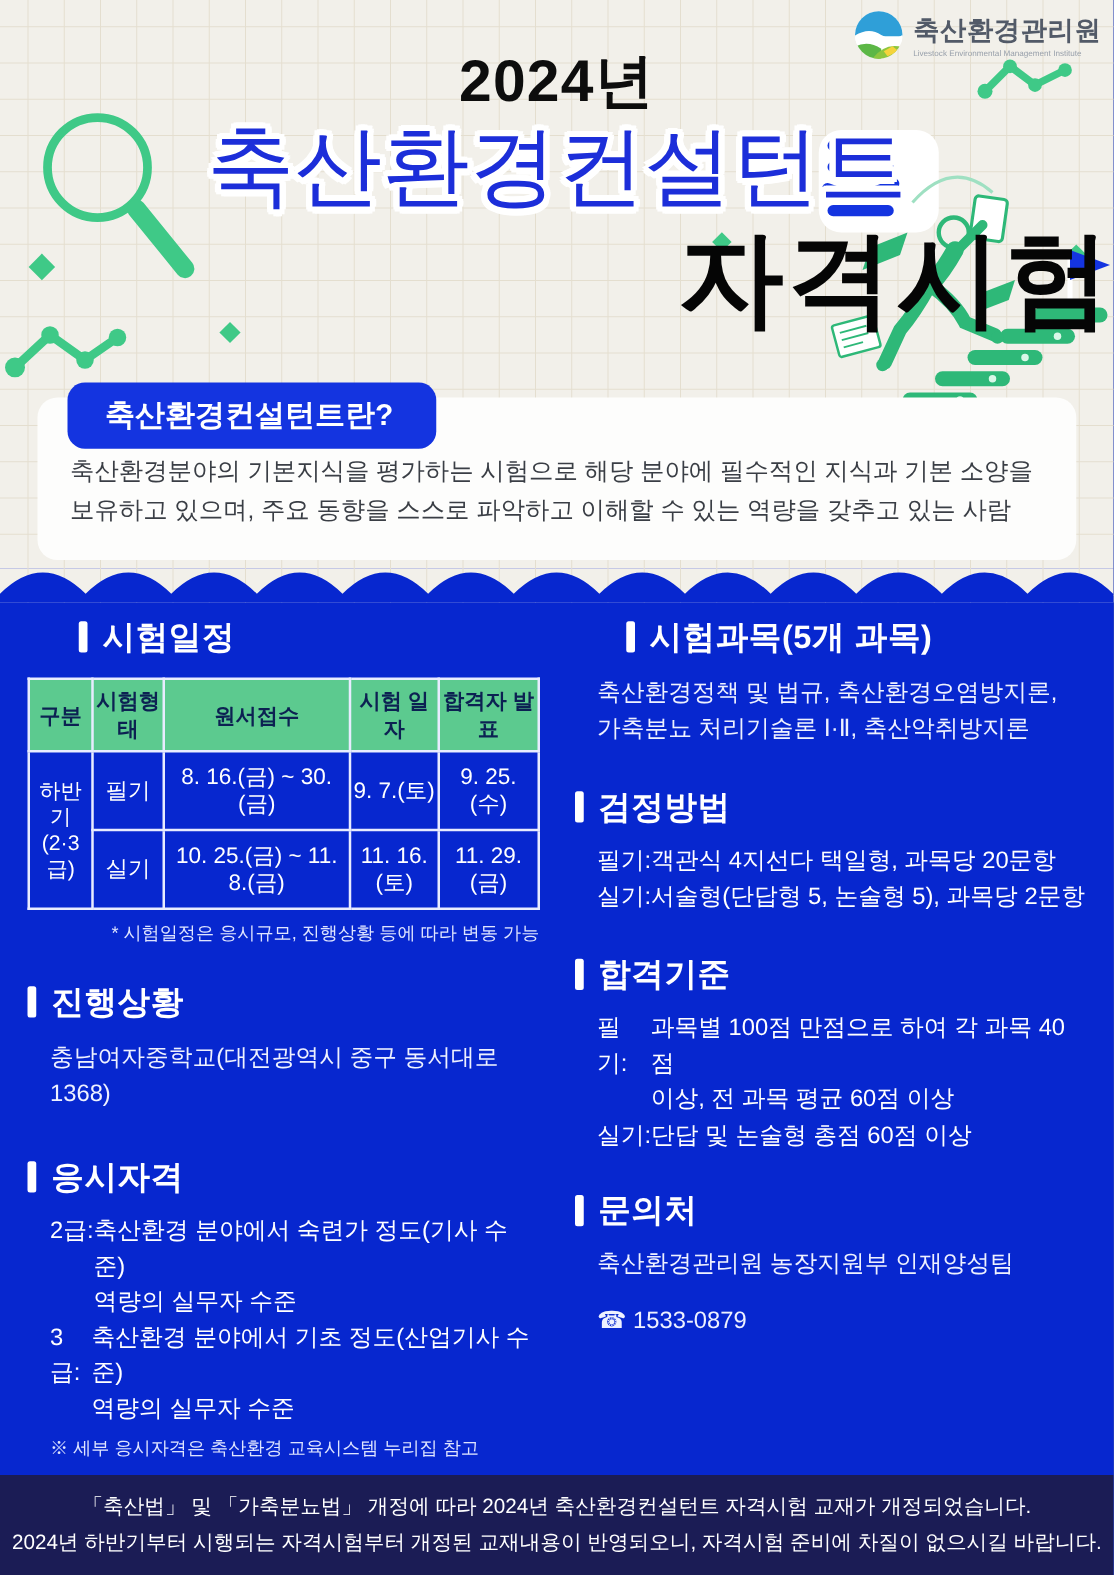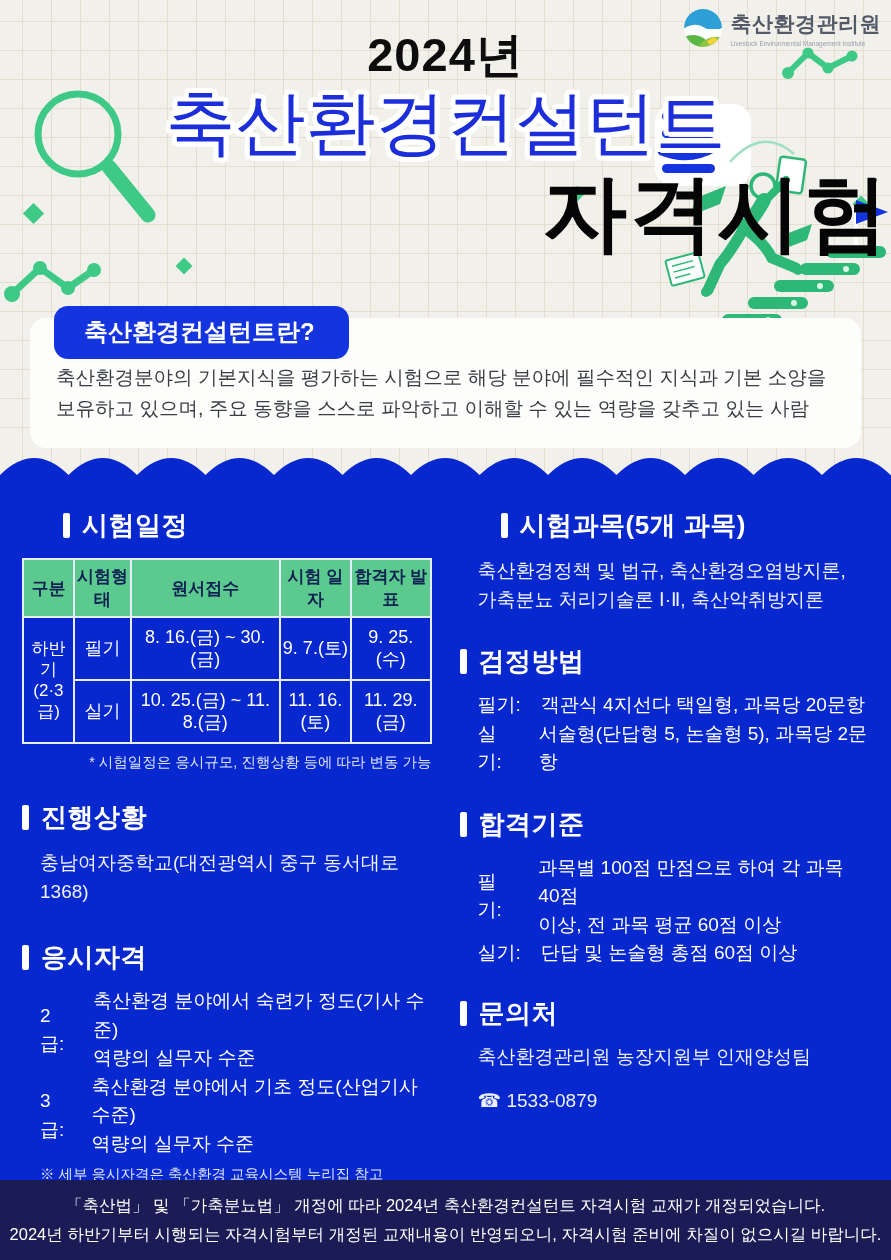--- a/index.html
+++ b/index.html
@@ -22,21 +22,21 @@
       linear-gradient(#e4decf 1px, transparent 1px),
       linear-gradient(90deg,#e4decf 1px, transparent 1px);
     background-size:29px 29px; background-position:-7px -8px;
   }
   .wave-strip svg { display:block; }
 
   .logo { position:absolute; top:8px; right:10px; display:flex; align-items:center; gap:8px; z-index:3; }
   .logo-name { font-size:21px; font-weight:800; color:#525a68; letter-spacing:.5px; }
   .logo-sub { font-size:6.5px; color:#98a0ab; margin-top:2px; }
 
-  .hero { position:relative; text-align:center; padding-top:24px; z-index:2; }
+  .hero { position:relative; text-align:center; padding-top:34px; z-index:2; }
   .hero-year { font-size:47px; font-weight:900; color:#0d0d0d; letter-spacing:1px; }
   .hero-title {
     margin-top:0; font-size:70px; font-weight:400; color:#1c2ed9; line-height:1.05;
     text-shadow:-5px 0 #fff,5px 0 #fff,0 -5px #fff,0 5px #fff,
       -4px -4px #fff,4px -4px #fff,-4px 4px #fff,4px 4px #fff,
       -2px -5px #fff,2px 5px #fff,-5px 2px #fff,5px -2px #fff;
   }
   .hero-sub { margin-top:10px; font-size:84px; font-weight:900; color:#050505; letter-spacing:3px; line-height:1;text-align:right; }
 
   .about { position:absolute; left:30px; right:30px; top:318px; z-index:2; }
@@ -59,23 +59,23 @@
   .st-text { font-size:26px; font-weight:800; letter-spacing:.5px; }
 
   table { width:100%; border-collapse:collapse; margin-top:15px; }
   th { background:#5cca8f; color:#0c2152; font-size:17px; font-weight:700; padding:5px 2px; border:2px solid #e8ecff; }
   td { color:#fff; font-size:18px; text-align:center; padding:9px 2px; border:2px solid #e8ecff; line-height:1.2; }
   .group-cell { font-size:17px; line-height:1.25; }
   .table-note { text-align:right; font-size:14.5px; color:#dfe5ff; margin-top:9px; }
 
   .body-text { font-size:19px; color:#eef1ff; line-height:1.5;margin-top:16px; }
   .indent { margin-left:18px; }
-  .mt6{margin-top:18px;padding-left:41px;} .mt12{margin-top:12px;} .mt14{margin-top:14px;}
+  .mt6{margin-top:2px;padding-left:41px;} .mt12{margin-top:12px;} .mt14{margin-top:14px;}
   .mt28{margin-top:28px;} .mt30{margin-top:30px;} .mt34{margin-top:34px;}
-  .kv { display:flex; gap:20px; margin-left:18px; font-size:19px; line-height:1.5;align-items:center; }
+  .kv { display:flex; gap:0; margin-left:18px; font-size:19px; line-height:1.5; }
   .kv-body { white-space:pre-line; }
   .small-note { font-size:14.5px; color:#dfe5ff; margin:7px 0 0 18px; }
   .pre { white-space:pre-line; }
 
   
   .footer { height:80px; background:#1b1c55; display:flex; flex-direction:column; justify-content:center; align-items:center; gap:4px; color:#fff; font-size:16.5px; line-height:1.5; text-align:center; padding:0 8px; }
 </style>
 </head>
 <body>
 

